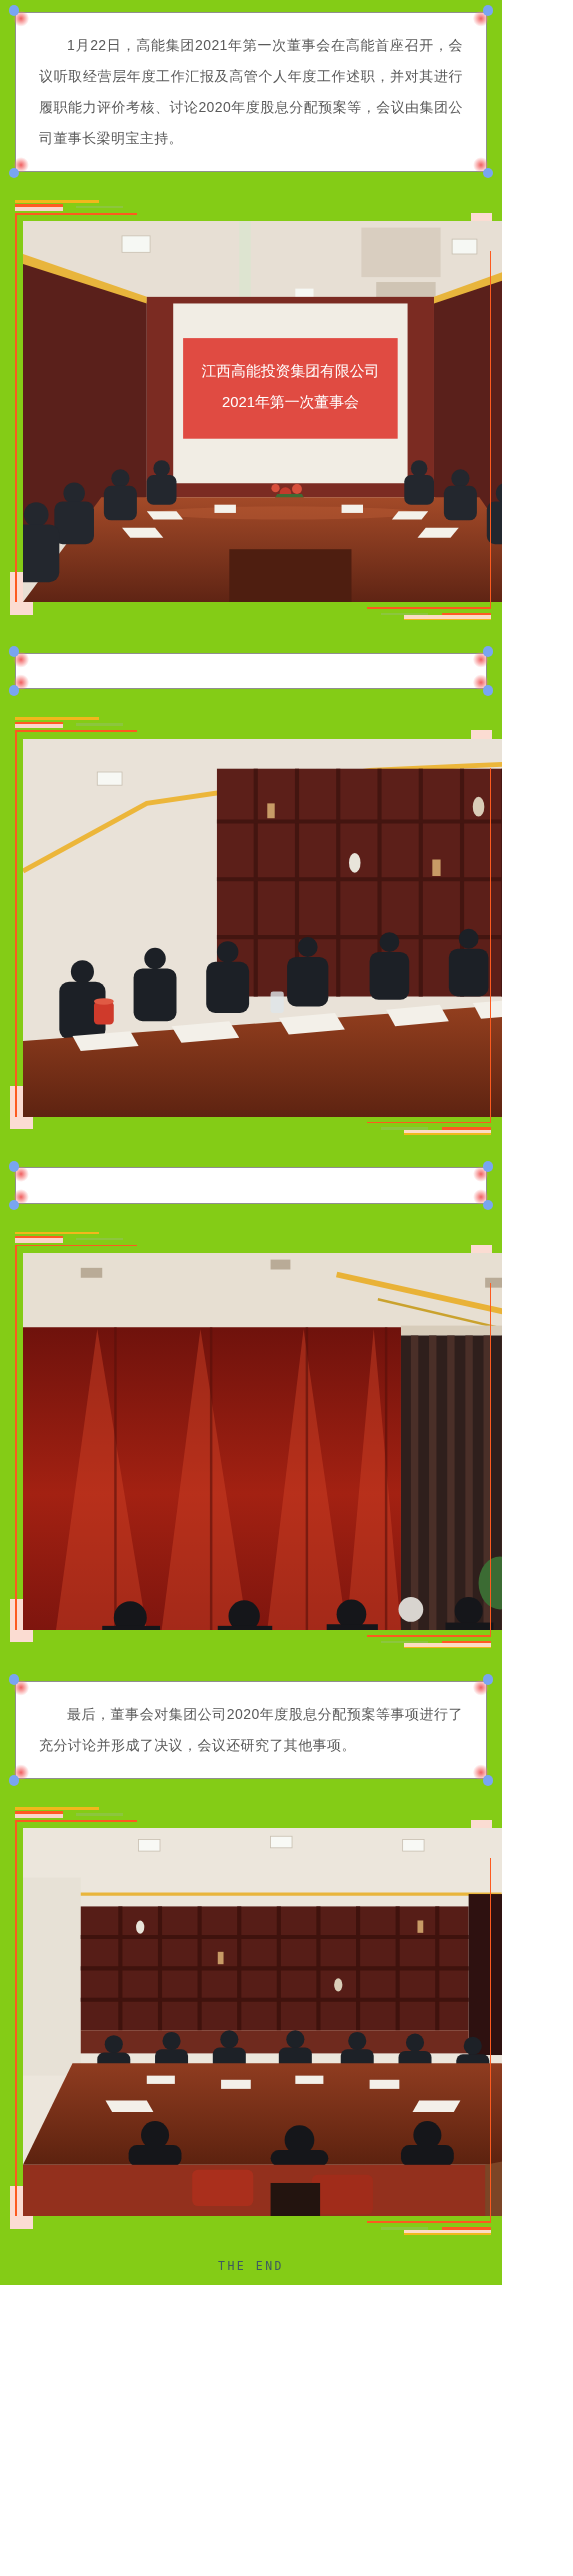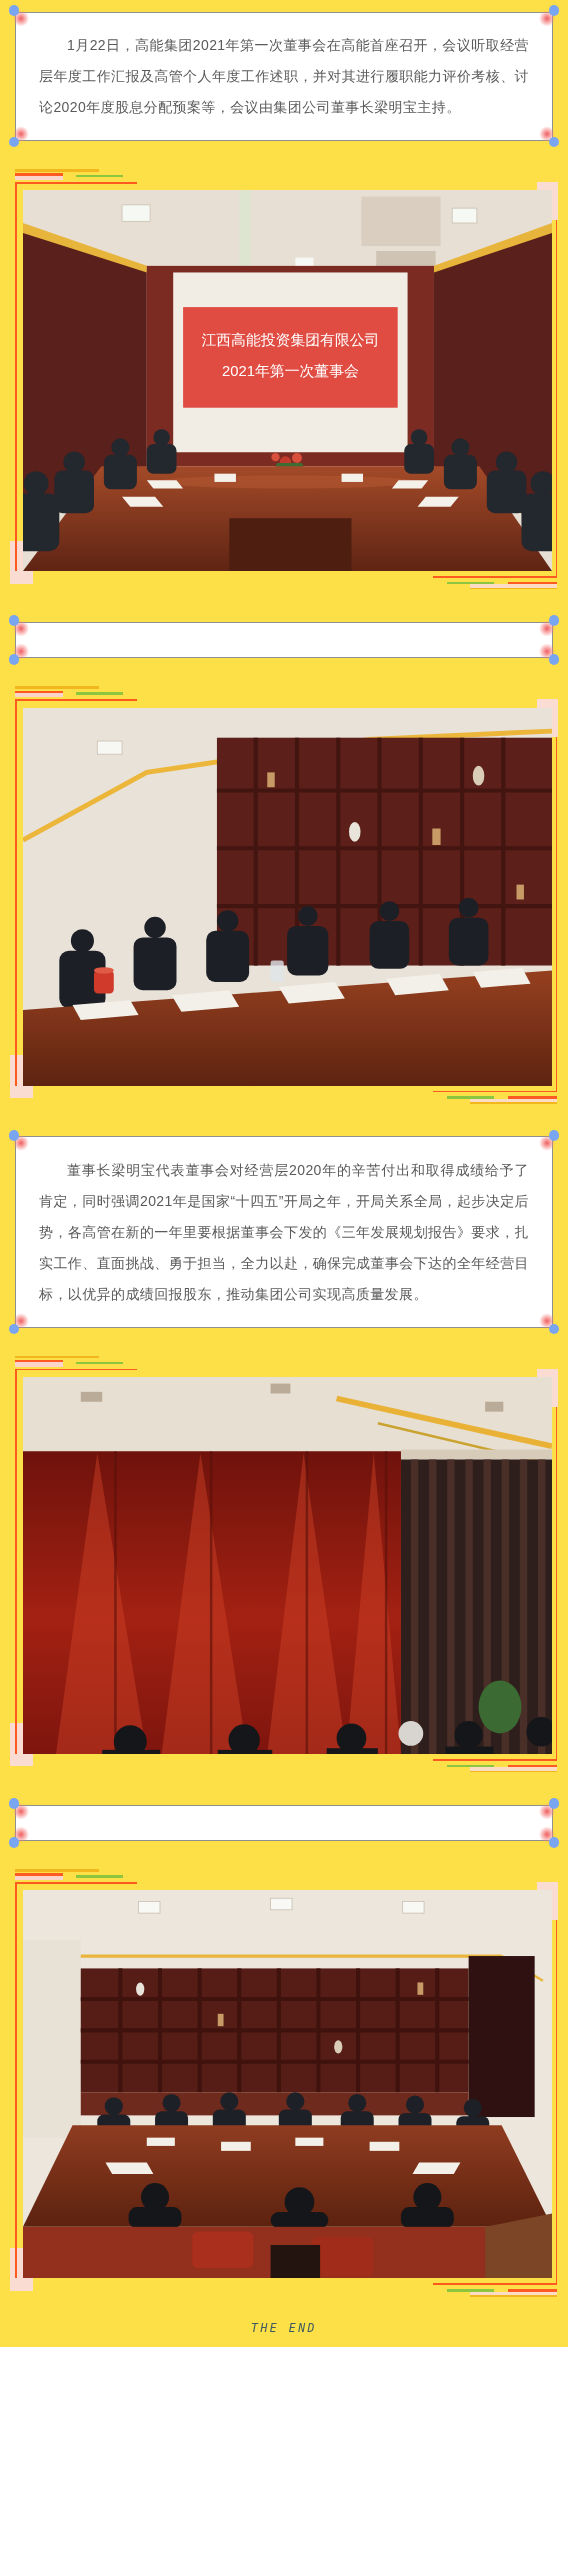--- a/index.html
+++ b/index.html
@@ -1,16 +1,16 @@
 <!DOCTYPE html>
 <html style="font-size:13px"><head>
 <meta charset="utf-8">
 <style>
   html,body{margin:0;padding:0;background:#ffffff;}
-  .page{width:568px;background:#fde047;font-family:"Liberation Sans","DejaVu Sans",sans-serif;overflow:hidden;}
+  .page{width:502px;background:#84cc16;font-family:"Liberation Sans","DejaVu Sans",sans-serif;overflow:hidden;}
 
   
   .text-card{position:relative;margin:0 15px;border:0.8px solid #8f8f8f;padding:17.3px 23px;box-sizing:border-box;background:#fff;}
   .text-card p{margin:0;font-size:14px;line-height:31px;color:#5a5a5a;text-indent:2em;text-align:justify;letter-spacing:0.4px;}
   .card-1{margin-top:11.5px;}
   .card-n{margin-top:29px;}
 
   
   .corner{position:absolute;width:18px;height:18px;pointer-events:none;}
   .corner i{position:absolute;display:block;border-radius:50%;}
@@ -41,21 +41,21 @@
   .sq-bl{bottom:-5.8px;left:-5px;width:23px;height:43px;}
   .photo{position:relative;z-index:1;display:block;width:529px;}
 
   .deco-bottom{position:relative;height:15px;}
   .db-green{top:4.1px;right:63px;width:47px;height:2.5px;background:#8cc63e;}
   .db-orange{top:4.1px;right:0;width:49px;height:2.5px;background:#ff5a22;}
   .db-peach{top:6.6px;right:0;width:87px;height:3.3px;background:#fcdcc4;}
   .db-yellow{top:10px;right:0;width:87px;height:1.6px;background:#f2b71c;}
 
   
-  .the-end{margin:21.4px 0 11.5px 0;text-align:center;font-family:"DejaVu Sans Mono","Liberation Mono",monospace;font-style:italic;font-size:11.5px;letter-spacing:2.5px;color:#3e5a60;}
+  .the-end{margin:21.4px 0 11.5px 0;text-align:center;font-family:"DejaVu Sans Mono","Liberation Mono",monospace;font-size:11.5px;letter-spacing:2.5px;color:#3e5a60;}
 </style>
 </head>
 <body>
 
 <div class="page">
 
   <div class="text-card card-1">
     <span class="corner tl">
         <i class="glow"></i>
         <i class="dot"></i>
@@ -263,21 +263,20 @@
         <i class="dot"></i>
       </span>
     <span class="corner bl">
         <i class="glow"></i>
         <i class="dot"></i>
       </span>
     <span class="corner br">
         <i class="glow"></i>
         <i class="dot"></i>
       </span>
-    <p>董事长梁明宝代表董事会对经营层2020年的辛苦付出和取得成绩给予了肯定，同时强调2021年是国家“十四五”开局之年，开局关系全局，起步决定后势，各高管在新的一年里要根据董事会下发的《三年发展规划报告》要求，扎实工作、直面挑战、勇于担当，全力以赴，确保完成董事会下达的全年经营目标，以优异的成绩回报股东，推动集团公司实现高质量发展。</p>
   </div>
 
   <div class="photo-section">
     <div class="deco-top">
       <i class="dt-yellow"></i>
       <i class="dt-pink"></i>
       <i class="dt-orange"></i>
       <i class="dt-green"></i>
     </div>
     <div class="frame">
@@ -359,20 +358,21 @@
         <i class="dot"></i>
       </span>
     <span class="corner bl">
         <i class="glow"></i>
         <i class="dot"></i>
       </span>
     <span class="corner br">
         <i class="glow"></i>
         <i class="dot"></i>
       </span>
+    <p>最后，董事会对集团公司2020年度股息分配预案等事项进行了充分讨论并形成了决议，会议还研究了其他事项。</p>
   </div>
 
   <div class="photo-section">
     <div class="deco-top">
       <i class="dt-yellow"></i>
       <i class="dt-pink"></i>
       <i class="dt-orange"></i>
       <i class="dt-green"></i>
     </div>
     <div class="frame">

